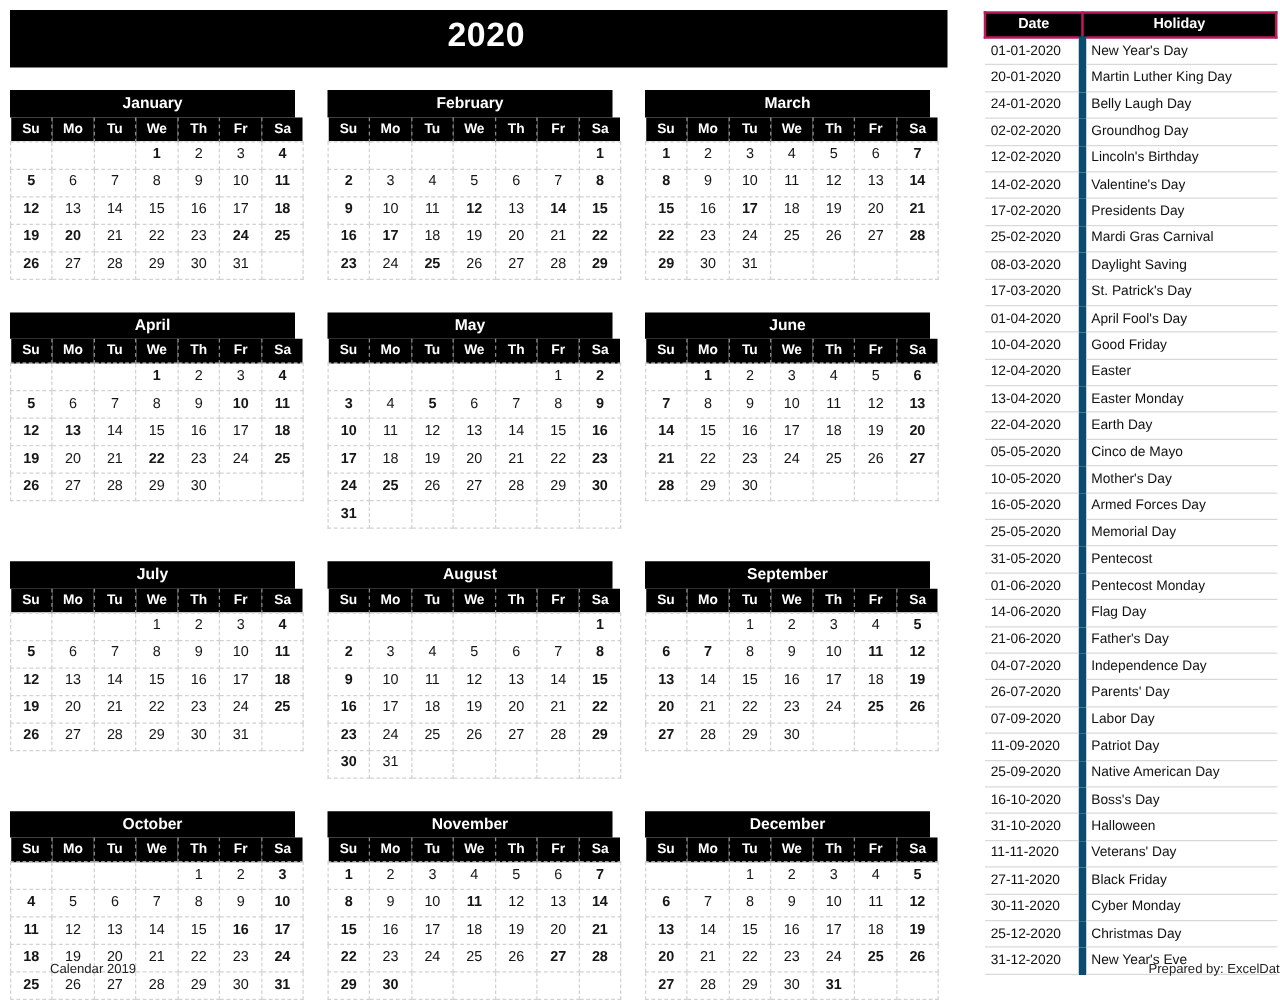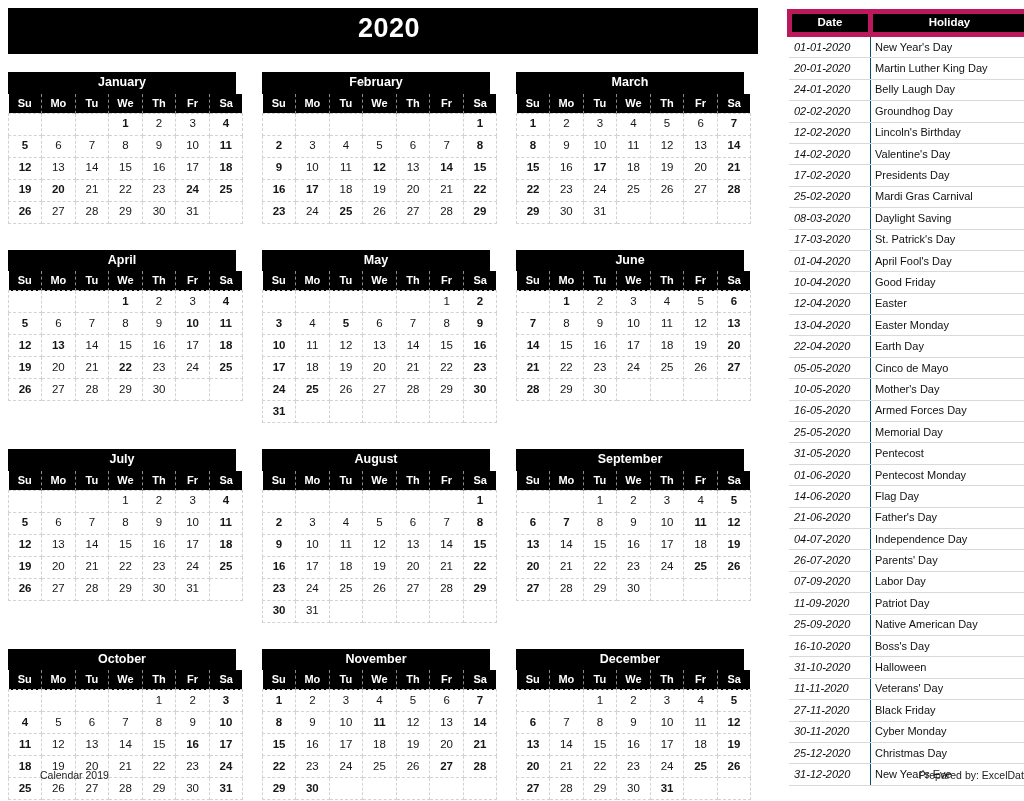--- a/index.html
+++ b/index.html
@@ -141,42 +141,41 @@
     table-layout: fixed;
   }
   table#holiday-table th {
     background: #000000;
     color: #ffffff;
     font-size: 11.5px;
     font-weight: bold;
     height: 18px;
     line-height: 1;
     padding: 0;
-    border: 5px solid #be185d;
+    border: 2px solid #be185d;
   }
   table#holiday-table th.col-date { width: 76px; }
   table#holiday-table th.col-holiday { width: 153px; }
 
   table#holiday-table td {
     font-size: 11px;
     height: 20.4px;
     padding: 0 0 0 4px;
     line-height: 1;
     border-bottom: 1px solid #d9d9d9;
     border-left: 1px solid #ffffff;
     border-right: 1px solid #ffffff;
     color: #111111;
     background: #ffffff;
     white-space: nowrap;
     overflow: hidden;
   }
   table#holiday-table td.cell-date {
     width: 76px;
-    border-right: 1px solid #0c4a6e;
-    font-style: italic;
+    border-right: 6px solid #0c4a6e;
   }
   table#holiday-table td.cell-holiday {
     width: 153px;
   }
 
   
   #footer {
     position: absolute;
     left: 0;
     top: 769px;

